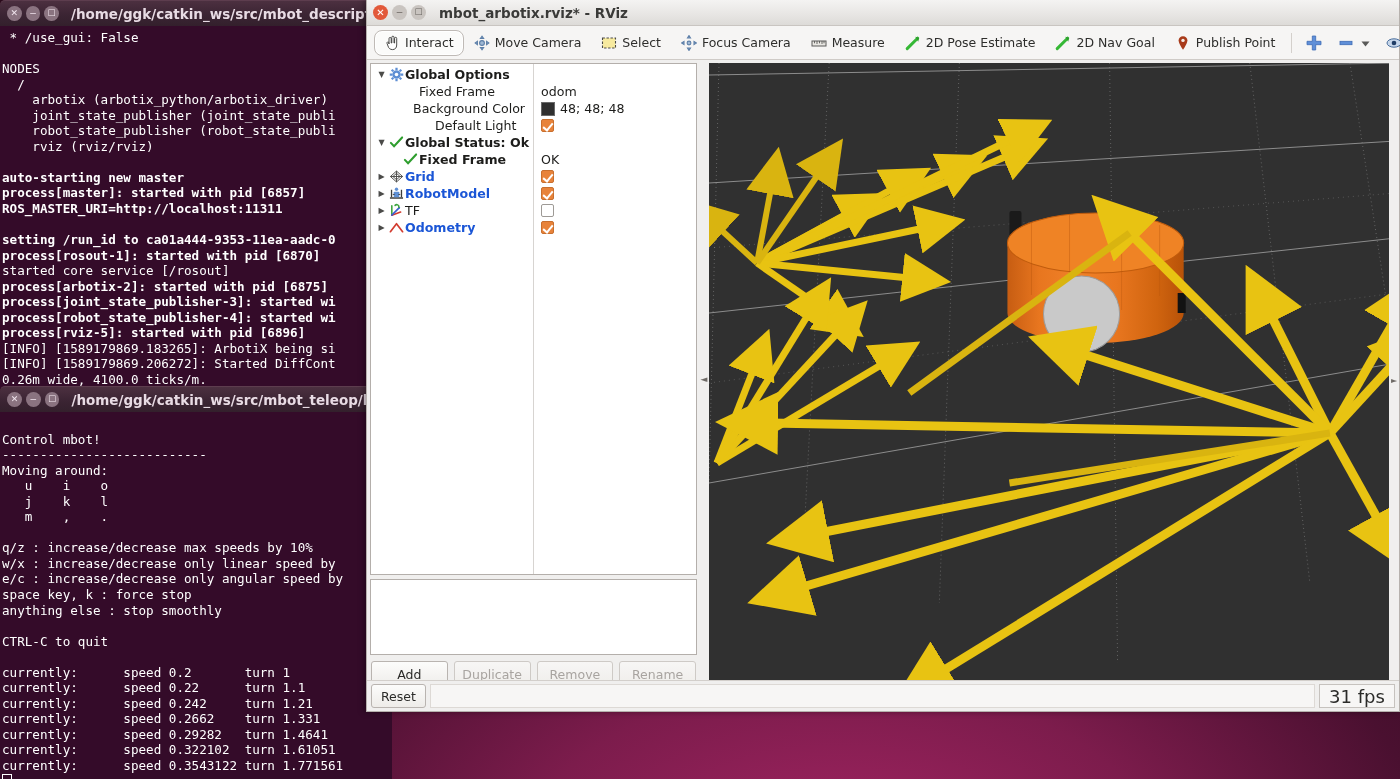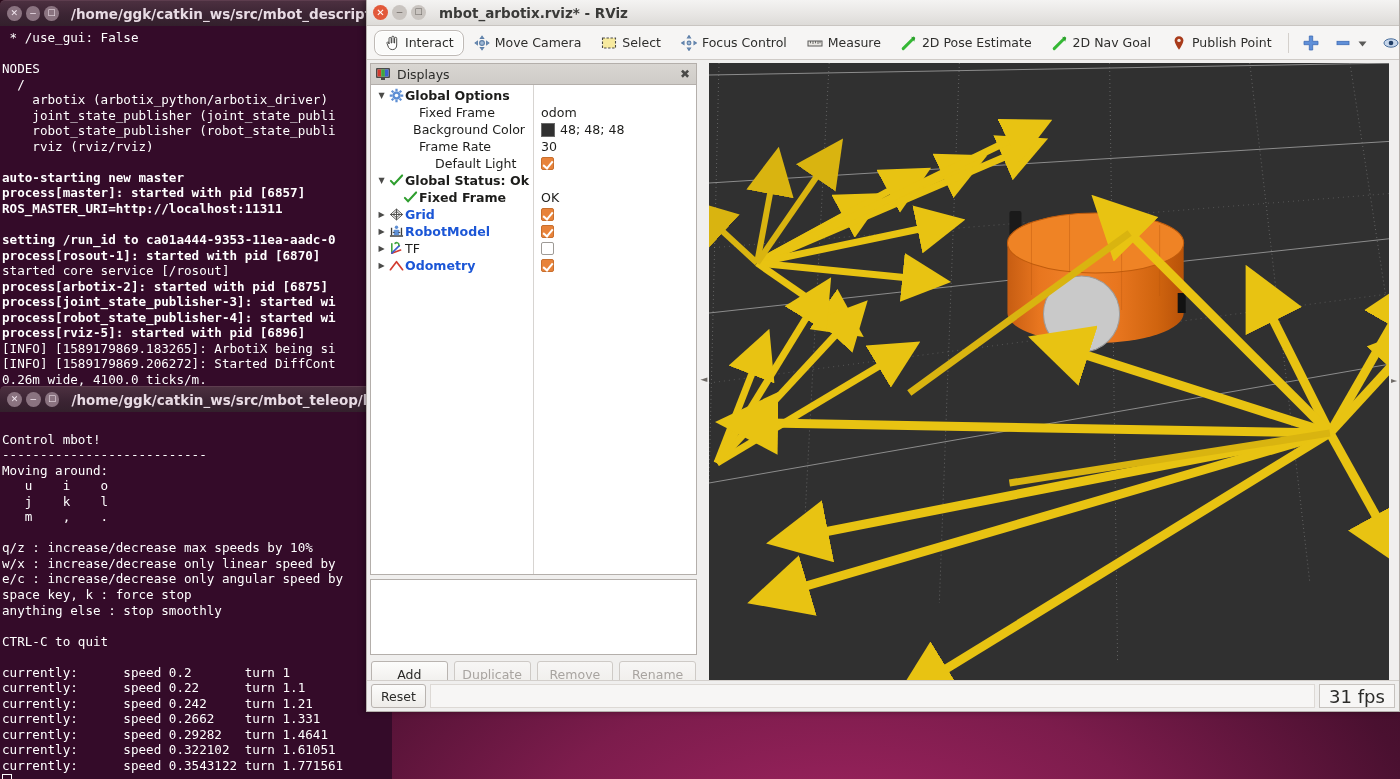--- a/index.html
+++ b/index.html
@@ -236,21 +236,21 @@
               </svg></span>
             <span>Select</span>
           </div>
           <div class="tbtn">
             <span class="icon"><svg width="16" height="16" viewBox="0 0 16 16">
                 <g stroke="#5d7fa8" stroke-width="1.1" fill="#9fb8d4">
                   <circle cx="8" cy="8" r="1.9"></circle>
                   <path d="M8 0.6L6.5 3h3zM8 15.4L6.5 13h3zM0.6 8L3 6.5v3zM15.4 8L13 6.5v3z"></path>
                 </g>
               </svg></span>
-            <span>Focus Control</span>
+            <span>Focus Camera</span>
           </div>
           <div class="tbtn">
             <span class="icon"><svg width="16" height="16" viewBox="0 0 16 16">
                 <rect x="1" y="6" width="14" height="5" fill="#e9e7e3" stroke="#5a5a58" stroke-width="1"></rect>
                 <g stroke="#5a5a58" stroke-width="0.9">
                   <path d="M3.5 6v2.3M6 6v3M8.5 6v2.3M11 6v3M13 6v2.3"></path>
                 </g>
               </svg></span>
             <span>Measure</span>
           </div>
@@ -294,34 +294,20 @@
                 <ellipse cx="9" cy="9" rx="7" ry="4.2" fill="#c6d6ea" stroke="#4a6e9c" stroke-width="1"></ellipse>
                 <circle cx="9" cy="9" r="2.3" fill="#1f3d66"></circle>
               </svg></span>
           </div>
         </div>
     </div>
 
     <div class="rviz-main">
       <div class="left-col">
         <div class="panel" style="height:512px;">
-          <div class="panel-header">
-            <span class="icon">
-              <svg width="16" height="16" viewBox="0 0 16 16">
-                <rect x="1" y="2" width="14" height="10" rx="1" fill="#4a4a48"></rect>
-                <rect x="2.5" y="3.5" width="11" height="7" fill="#ddd"></rect>
-                <rect x="2.5" y="3.5" width="3.7" height="7" fill="#d23b2f"></rect>
-                <rect x="6.2" y="3.5" width="3.7" height="7" fill="#3fa53f"></rect>
-                <rect x="9.9" y="3.5" width="3.6" height="7" fill="#3b5fd0"></rect>
-                <rect x="6" y="12" width="4" height="2" fill="#4a4a48"></rect>
-              </svg>
-            </span>
-            <span class="ptitle">Displays</span>
-            <span class="panel-close">✖</span>
-          </div>
           <div class="tree">
             <div class="tree-colsplit"></div>
             <div id="tree-rows" style="position:relative;padding-top:2px;">
                 <div class="trow">
                   <div class="name" style="padding-left: 4px;">
                     <span class="tw">▼</span>
                     <span class="tico">
                       <svg width="15" height="15" viewBox="0 0 16 16">
                         <g fill="#5e8fd4">
                           <circle cx="8" cy="8" r="4.6"></circle>
@@ -348,30 +334,20 @@
                 </div>
                 <div class="trow">
                   <div class="name" style="padding-left: 12px;">
                     <span class="tw"></span>
                     <span class="tico"></span>
                     <span>Background Color</span>
                   </div>
                   <div class="val">
                     <span class="swatch" style="background: rgb(48, 48, 48);"></span>
                     <span>48; 48; 48</span>
-                  </div>
-                </div>
-                <div class="trow">
-                  <div class="name" style="padding-left: 18px;">
-                    <span class="tw"></span>
-                    <span class="tico"></span>
-                    <span>Frame Rate</span>
-                  </div>
-                  <div class="val">
-                    <span>30</span>
                   </div>
                 </div>
                 <div class="trow">
                   <div class="name" style="padding-left: 34px;">
                     <span class="tw"></span>
                     <span class="tico"></span>
                     <span>Default Light</span>
                   </div>
                   <div class="val">
                     <span class="chk on"></span>

